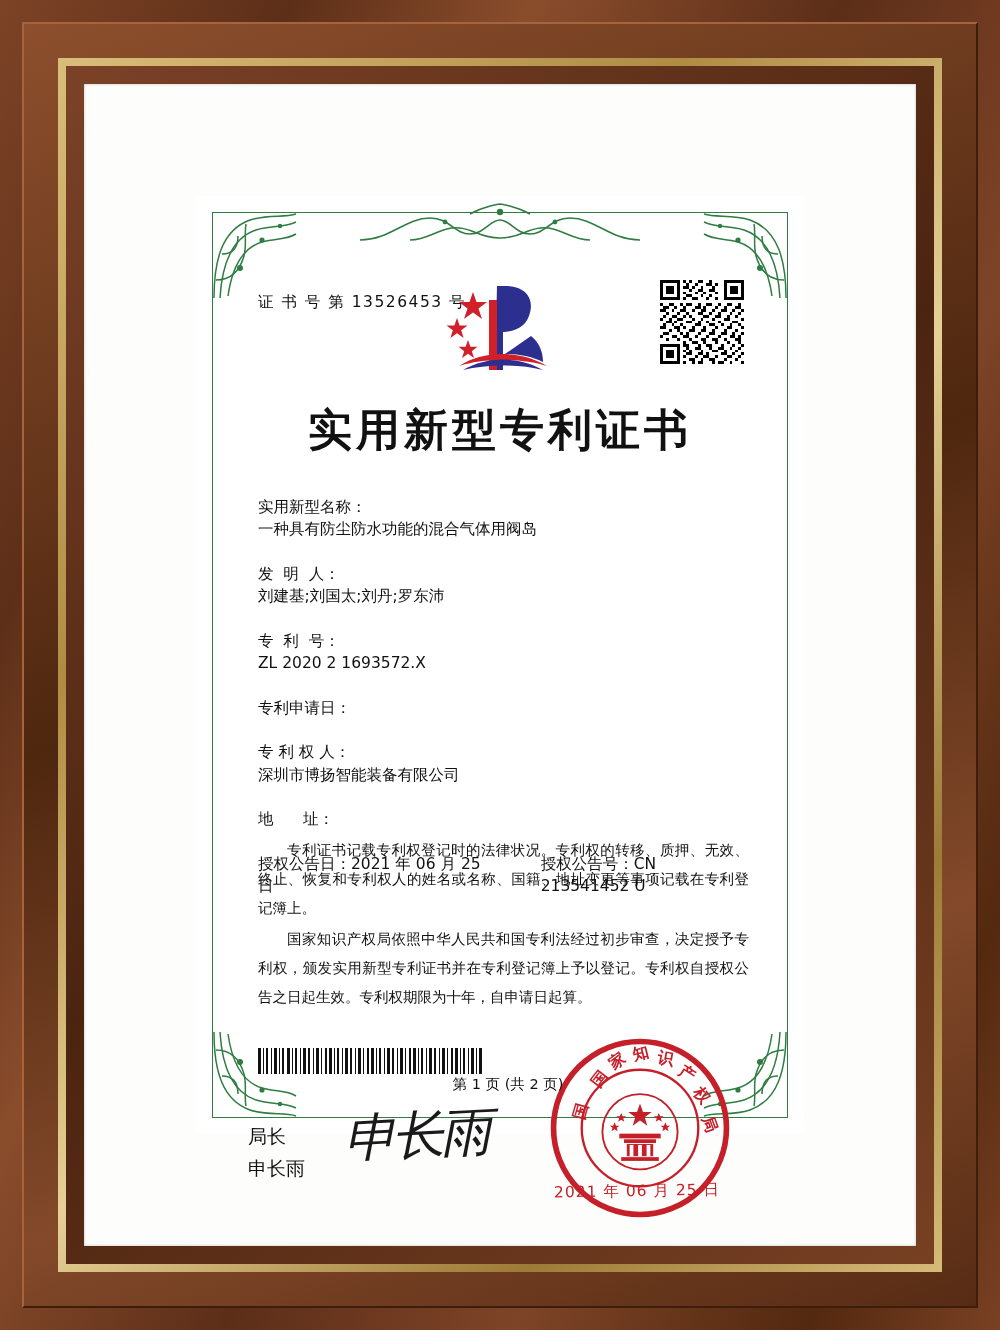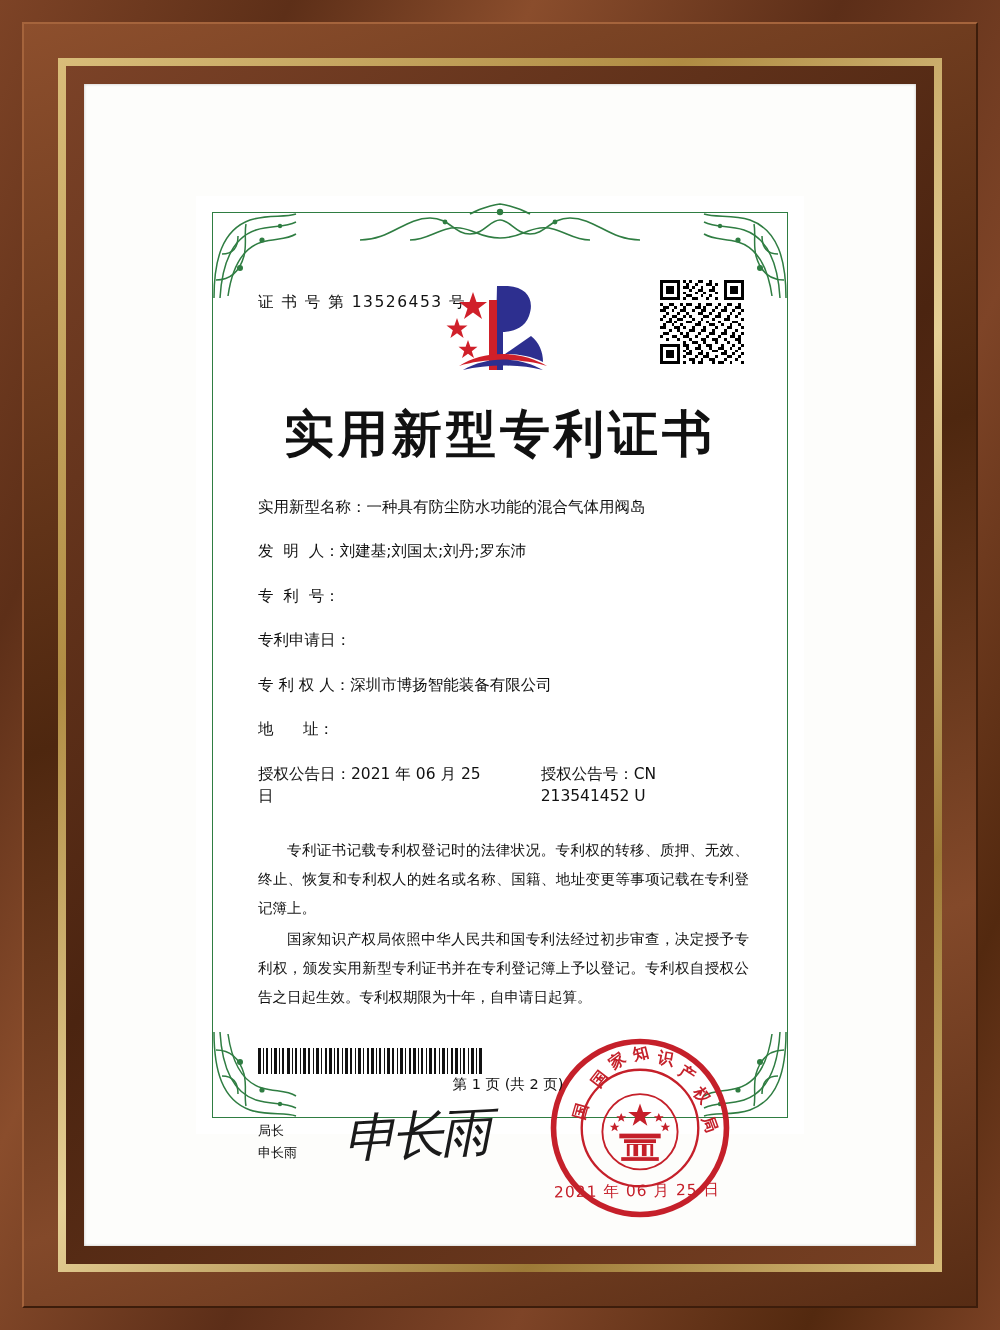--- a/index.html
+++ b/index.html
@@ -81,47 +81,47 @@
   }
   .logo{
     position:absolute;left:50%;top:78px;transform:translateX(-50%);
     width:130px;height:105px;
   }
   .qr{
     position:absolute;right:60px;top:84px;width:84px;height:84px;
   }
   .title{
     position:absolute;left:0;right:0;top:205px;text-align:center;
-    font-size:50px;font-weight:bold;letter-spacing:4px;
+    font-size:44px;font-weight:bold;letter-spacing:4px;
     font-family:"DejaVu Sans","Liberation Sans",sans-serif;
   }
   .fields{
     position:absolute;left:62px;right:55px;top:300px;
     font-size:15.5px;line-height:1.45;
     font-family:"DejaVu Sans","Liberation Sans",sans-serif;
   }
-  .row{display:flex;margin-bottom:22px;align-items:flex-start;}
+  .row{display:flex;margin-bottom:22px;align-items:flex-start;flex-direction:column;}
   .lbl{white-space:pre;flex:0 0 auto;}
   .val{flex:1 1 auto;}
   .row-addr .val{line-height:1.75;}
   .row-two{display:flex;margin-bottom:18px;align-items:flex-end;}
   .row-two .seg2{margin-left:58px;}
   .body-text{
     position:absolute;left:62px;right:55px;top:640px;
     font-size:14.5px;line-height:2.0;text-align:justify;
     font-family:"DejaVu Sans","Liberation Sans",sans-serif;
   }
   .body-text p{margin:0 0 2px 0;text-indent:2em;}
   .barcode{
     position:absolute;left:62px;top:852px;width:225px;height:26px;
   }
   .sign-block{
-    position:absolute;left:62px;top:925px;
-    font-size:13px;line-height:1.7;
-    font-family:Liberation Mono, monospace;
+    position:absolute;left:52px;top:925px;
+    font-size:19px;line-height:1.7;
+    font-family:Liberation Serif, serif;
   }
   .signature{
     position:absolute;left:148px;top:905px;
     font-size:52px;color:#1a1a1a;
     font-family:"DejaVu Serif",serif;
     transform:rotate(-3deg);
     letter-spacing:-4px;
     font-style:italic;
   }
   .seal{
@@ -443,20 +443,21 @@
             <span class="val">一种具有防尘防水功能的混合气体用阀岛</span>
           </div>
 
           <div class="row">
             <span class="lbl">发  明  人：</span>
             <span class="val">刘建基;刘国太;刘丹;罗东沛</span>
           </div>
 
           <div class="row">
             <span class="lbl">专  利  号：</span>
+            <span class="val">ZL 2020 2 1693572.X</span>
           </div>
 
           <div class="row">
             <span class="lbl">专利申请日：</span>
           </div>
 
           <div class="row">
             <span class="lbl">专 利 权 人：</span>
             <span class="val">深圳市博扬智能装备有限公司</span>
           </div>

